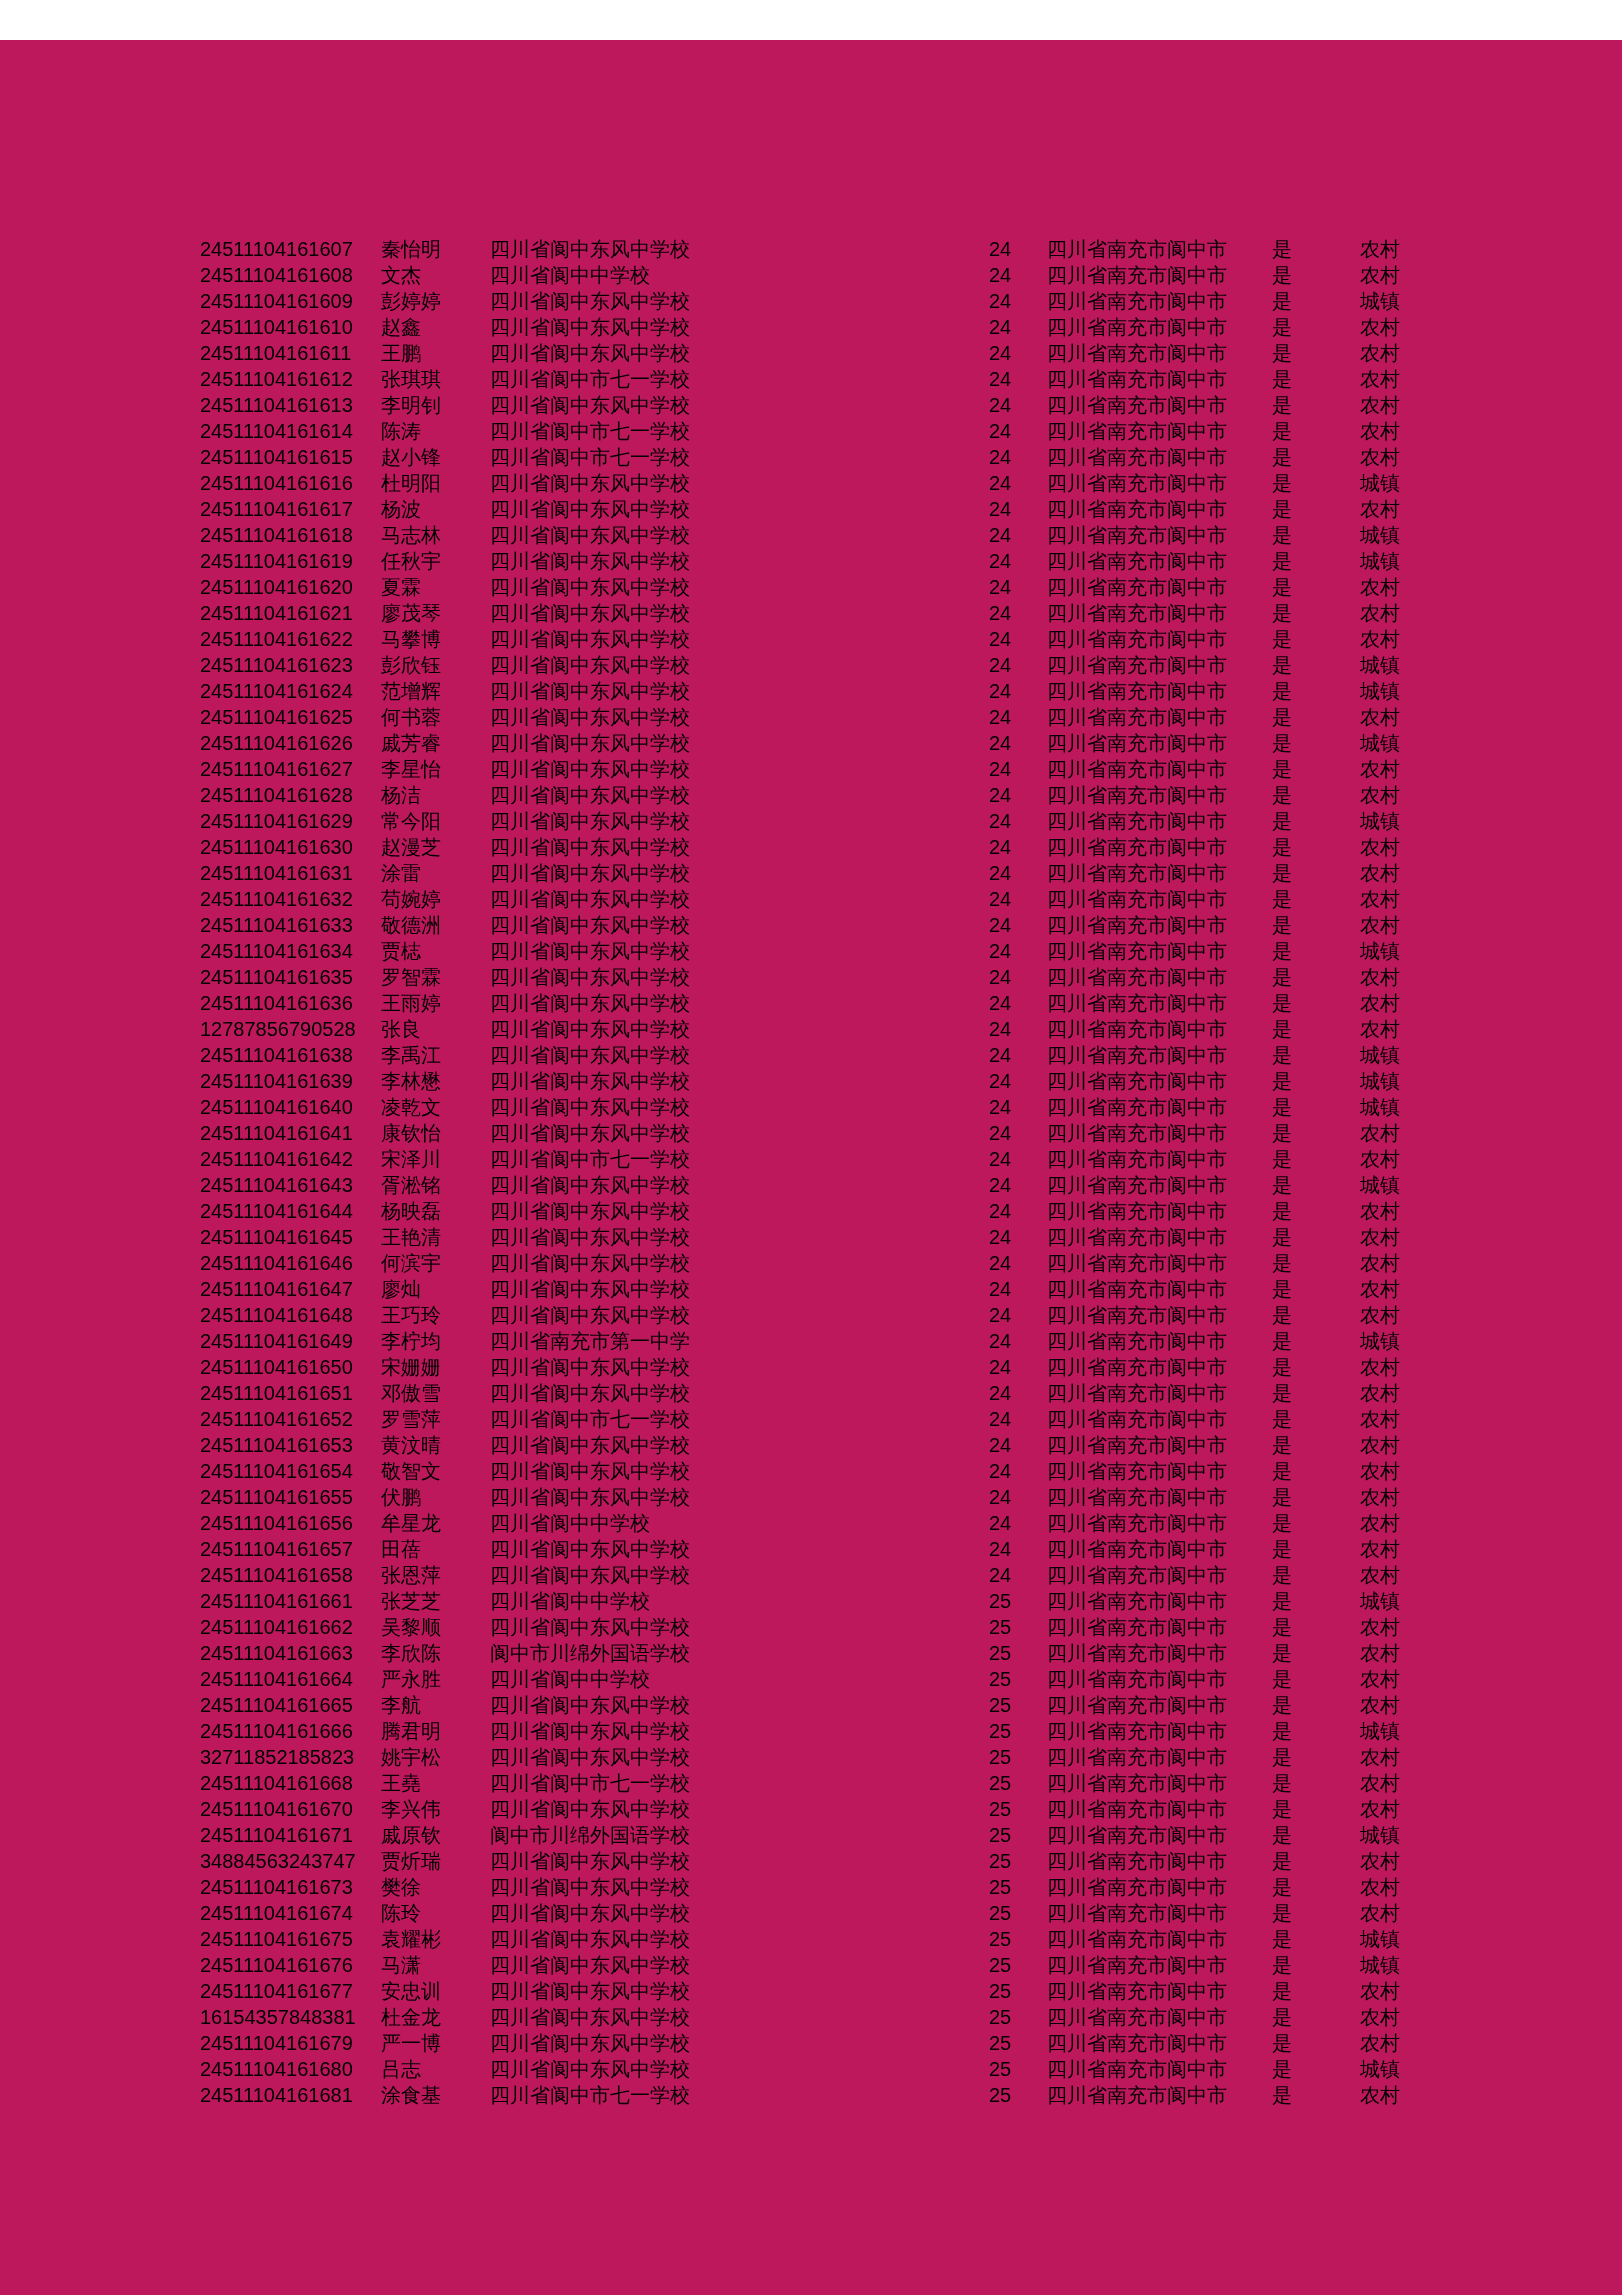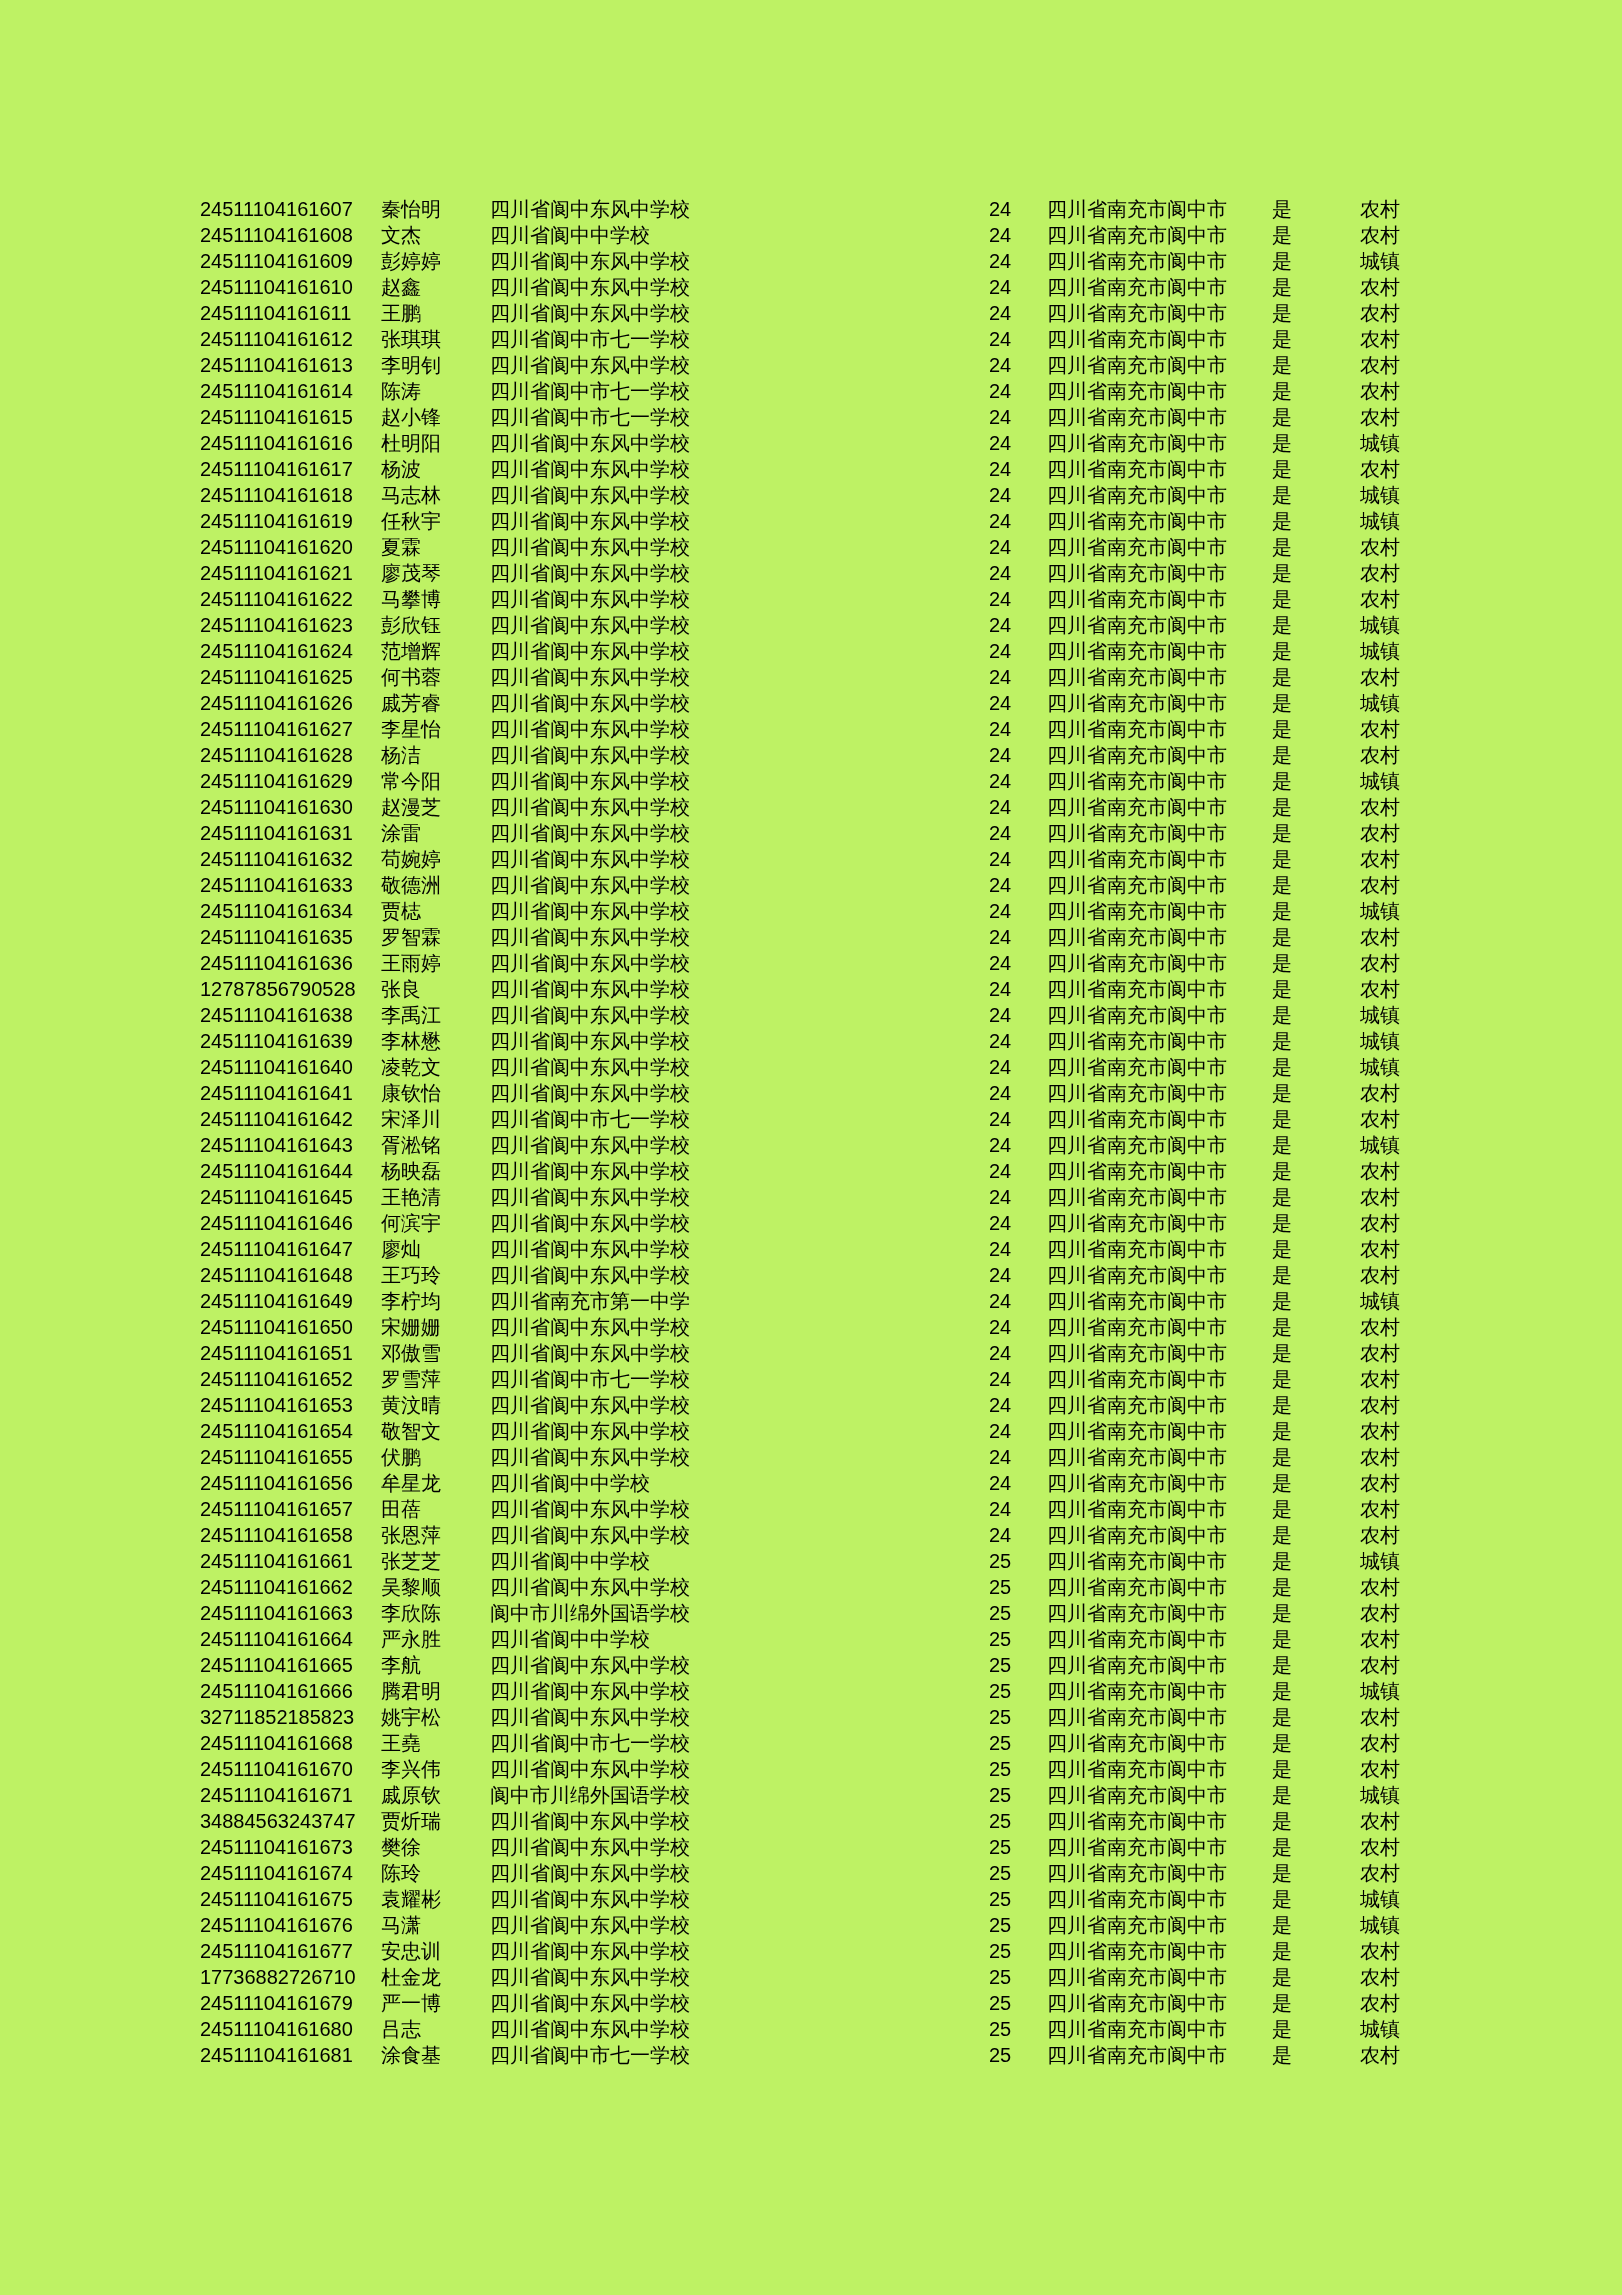--- a/index.html
+++ b/index.html
@@ -11,21 +11,22 @@
     height: 2295px;
     position: relative;
     background: #ffffff;
     color: #000000;
     font-family: "Liberation Sans", "DejaVu Sans", sans-serif;
     overflow: hidden;
   }
   .page {
     position: absolute;
     inset: 0;
-    background: #bef264;
+    background: #be185d;
+    margin-top: 40px;
   }
   .table {
     position: absolute;
     top: 196px;
     left: 200px;
     width: 1423px;
   }
   .row {
     display: flex;
     height: 26px;
@@ -656,21 +657,21 @@
       <div class="row">
         <div class="cell c-id">24511104161677</div>
         <div class="cell c-name">安忠训</div>
         <div class="cell c-school">四川省阆中东风中学校</div>
         <div class="cell c-age">25</div>
         <div class="cell c-region">四川省南充市阆中市</div>
         <div class="cell c-flag">是</div>
         <div class="cell c-type">农村</div>
       </div>
       <div class="row">
-        <div class="cell c-id">17736882726710</div>
+        <div class="cell c-id">16154357848381</div>
         <div class="cell c-name">杜金龙</div>
         <div class="cell c-school">四川省阆中东风中学校</div>
         <div class="cell c-age">25</div>
         <div class="cell c-region">四川省南充市阆中市</div>
         <div class="cell c-flag">是</div>
         <div class="cell c-type">农村</div>
       </div>
       <div class="row">
         <div class="cell c-id">24511104161679</div>
         <div class="cell c-name">严一博</div>

